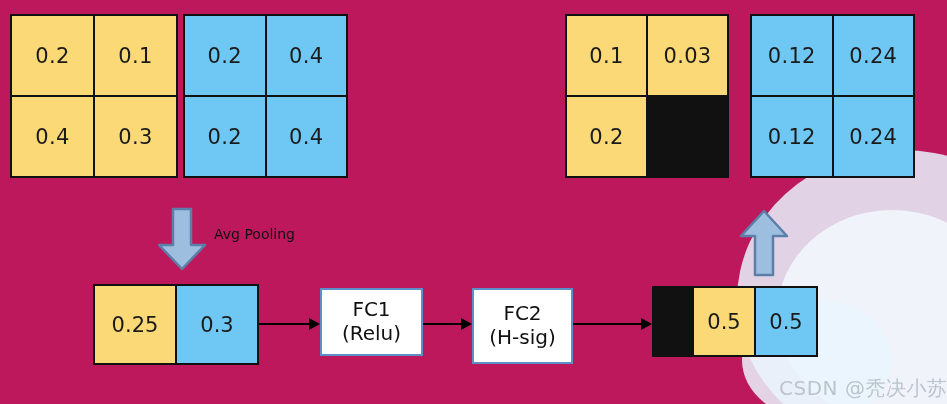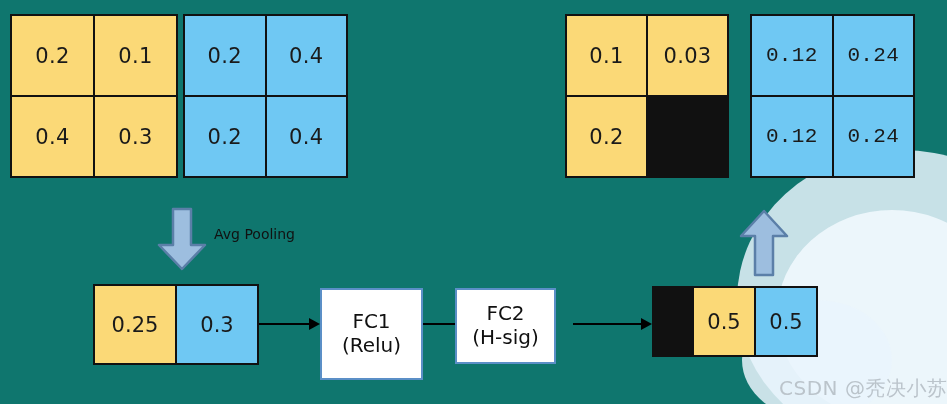--- a/index.html
+++ b/index.html
@@ -7,21 +7,21 @@
     padding: 0;
     background: #ffffff;
   }
   body {
     font-family: "DejaVu Sans", "Liberation Sans", sans-serif;
   }
   #canvas {
     position: relative;
     width: 947px;
     height: 404px;
-    background: #0f766e;
+    background: #be185d;
     overflow: hidden;
   }
 
   
   .swoosh {
     position: absolute;
     border-radius: 50%;
     background: #e8f4fd;
     opacity: .85;
     pointer-events: none;
@@ -153,21 +153,21 @@
     <div class="cell blue">0.2</div>
     <div class="cell blue">0.4</div>
   </div>
 
   <div class="matrix" style="left:565px; top:14px; width:164px; height:164px;">
     <div class="cell yellow">0.1</div>
     <div class="cell yellow">0.03</div>
     <div class="cell yellow">0.2</div>
   </div>
 
-  <div class="matrix" style="left:750px; top:14px; width:165px; height:164px;font-family:Liberation Mono, monospace;">
+  <div class="matrix" style="left:750px; top:14px; width:165px; height:164px;">
     <div class="cell blue">0.12</div>
     <div class="cell blue">0.24</div>
     <div class="cell blue">0.12</div>
     <div class="cell blue">0.24</div>
   </div>
 
   <div class="blockarrow" style="left:155px; top:207px;">
     <svg width="54" height="64" viewBox="0 0 54 64">
       <polygon points="18,2 36,2 36,38 50,38 27,62 4,38 18,38" fill="#9dbedf" stroke="#5b7fa8" stroke-width="2.5" stroke-linejoin="round"></polygon>
     </svg>
@@ -184,31 +184,31 @@
   <div class="vector" style="left:93px; top:284px; width:166px; height:81px;">
     <div class="cell yellow">0.25</div>
     <div class="cell blue">0.3</div>
   </div>
 
   <div class="harrow" style="left:259px; top:318px; width:61px;">
     <div class="shaft" style="width:50px;"></div>
     <div class="head" style="left:50px;"></div>
   </div>
 
-  <div class="fcbox" style="left:320px; top:288px; width:103px; height:92px;">
+  <div class="fcbox" style="left:320px; top:288px; width:103px; height:68px;">
     <div>FC1</div>
     <div>(Relu)</div>
   </div>
 
   <div class="harrow" style="left:423px; top:318px; width:49px;">
     <div class="shaft" style="width:38px;"></div>
     <div class="head" style="left:38px;"></div>
   </div>
 
-  <div class="fcbox" style="left:455px; top:288px; width:101px; height:76px;">
+  <div class="fcbox" style="left:472px; top:288px; width:101px; height:76px;">
     <div>FC2</div>
     <div>(H-sig)</div>
   </div>
 
   <div class="harrow" style="left:573px; top:318px; width:79px;">
     <div class="shaft" style="width:68px;"></div>
     <div class="head" style="left:68px;"></div>
   </div>
 
   <div class="vector" style="left:652px; top:286px; width:166px; height:71px;padding-left:40px;">

